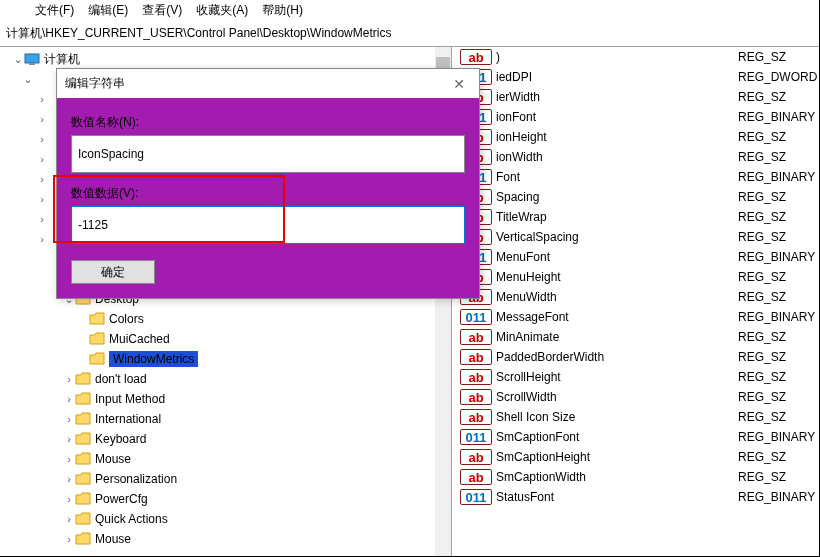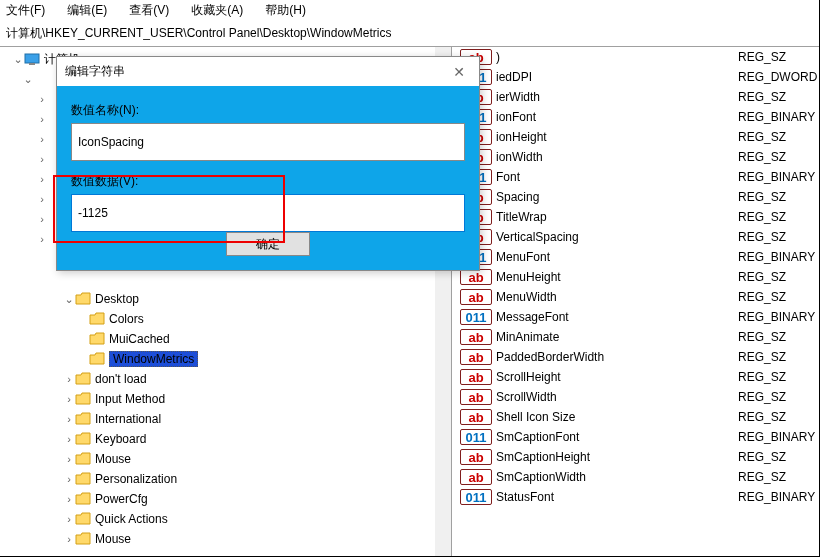--- a/index.html
+++ b/index.html
@@ -1,17 +1,17 @@
 <!DOCTYPE html>
 <html><head>
 <meta charset="utf-8">
 <style>
 * { margin: 0; padding: 0; box-sizing: border-box; font-family: "Microsoft YaHei", "Segoe UI", sans-serif; font-size: 12px; }
 body { background: #fff; width: 820px; height: 557px; overflow: hidden; position: relative; border-right: 1px solid #000; border-bottom: 1px solid #000; }
-.menu-bar { display: flex; gap: 22px; padding: 2px 6px; background: #fff; }
+.menu-bar { display: flex; gap: 14px; padding: 2px 6px; background: #fff; margin-left: 29px; }
 .menu-item { cursor: default; }
 .path-bar { padding: 4px 6px; border-bottom: 1px solid #a0a0a0; background: #fff; }
 .main { display: flex; height: calc(100% - 38px); }
 .tree { width: 452px; border-right: 1px solid #a0a0a0; overflow: hidden; position: relative; padding-top: 2px; }
 .list { flex: 1; overflow: hidden; }
 .tree-row { display: flex; align-items: center; height: 20px; padding-left: 6px; }
 .expander { width: 12px; text-align: center; color: #666; font-size: 11px; cursor: default; display: inline-block; }
 .folder-icon { width: 16px; height: 14px; margin-right: 4px; display: inline-block; }
 .folder-icon svg { display: block; }
 .computer-icon { width: 16px; height: 12px; margin-right: 4px; display: inline-block; }
@@ -22,28 +22,28 @@
 .list-header .col { padding: 3px 8px; border-right: 1px solid #e0e0e0; }
 .col-name { width: 270px; }
 .col-type { flex: 1; }
 .list-body { overflow: hidden; }
 .list-row { display: flex; align-items: center; height: 20px; }
 .val-icon { width: 32px; height: 16px; margin: 0 4px 0 8px; display: inline-flex; align-items: center; justify-content: center; border: 1px solid #7f1d1d; font-size: 13px; font-weight: bold; border-radius: 2px; }
 .val-icon.str { color: #c00; }
 .val-icon.bin { color: #0070c0; }
 .val-name { width: 242px; }
 .val-type { }
-.dialog { position: absolute; left: 56px; top: 56px; width: 424px; background: #0ea5e9; border: 1px solid #888; box-shadow: 2px 2px 8px rgba(0,0,0,0.2); }
+.dialog { position: absolute; left: 56px; top: 68px; width: 424px; background: #a21caf; border: 1px solid #888; box-shadow: 2px 2px 8px rgba(0,0,0,0.2); }
 .dialog-title { display: flex; justify-content: space-between; align-items: center; padding: 6px 8px; background: #fff; font-size: 12px; }
 .dialog-close { width: 24px; text-align: center; color: #666; cursor: default; font-size: 14px; }
 .dialog-body { padding: 10px 14px 14px; }
 .dialog-label { margin: 6px 0 4px; }
 .dialog-input { width: 100%; height: 24px; padding: 18px 6px; border: 1px solid #888; background: #fff; outline: none; }
 .dialog-input.focused { border: 1px solid #0078d7; }
-.dialog-buttons { display: flex; justify-content: center; gap: 18px; }
+.dialog-buttons { display: flex; justify-content: flex-start; gap: 18px; margin-top: 16px; }
 .dialog-btn { width: 84px; height: 24px; border: 1px solid #888; background: #e1e1e1; cursor: default; }
 .highlight-box { position: absolute; border: 2px solid #e00; pointer-events: none; }
 .hl1 { left: 53px; top: 175px; width: 232px; height: 68px; }
 .scroll-track { position: absolute; right: 0; top: 0; bottom: 0; width: 16px; background: #f0f0f0; }
 .scroll-thumb { position: absolute; left: 1px; right: 1px; background: #c0c0c0; }
 .ind { display: inline-block; }
 </style>
 </head>
 <body>
 

